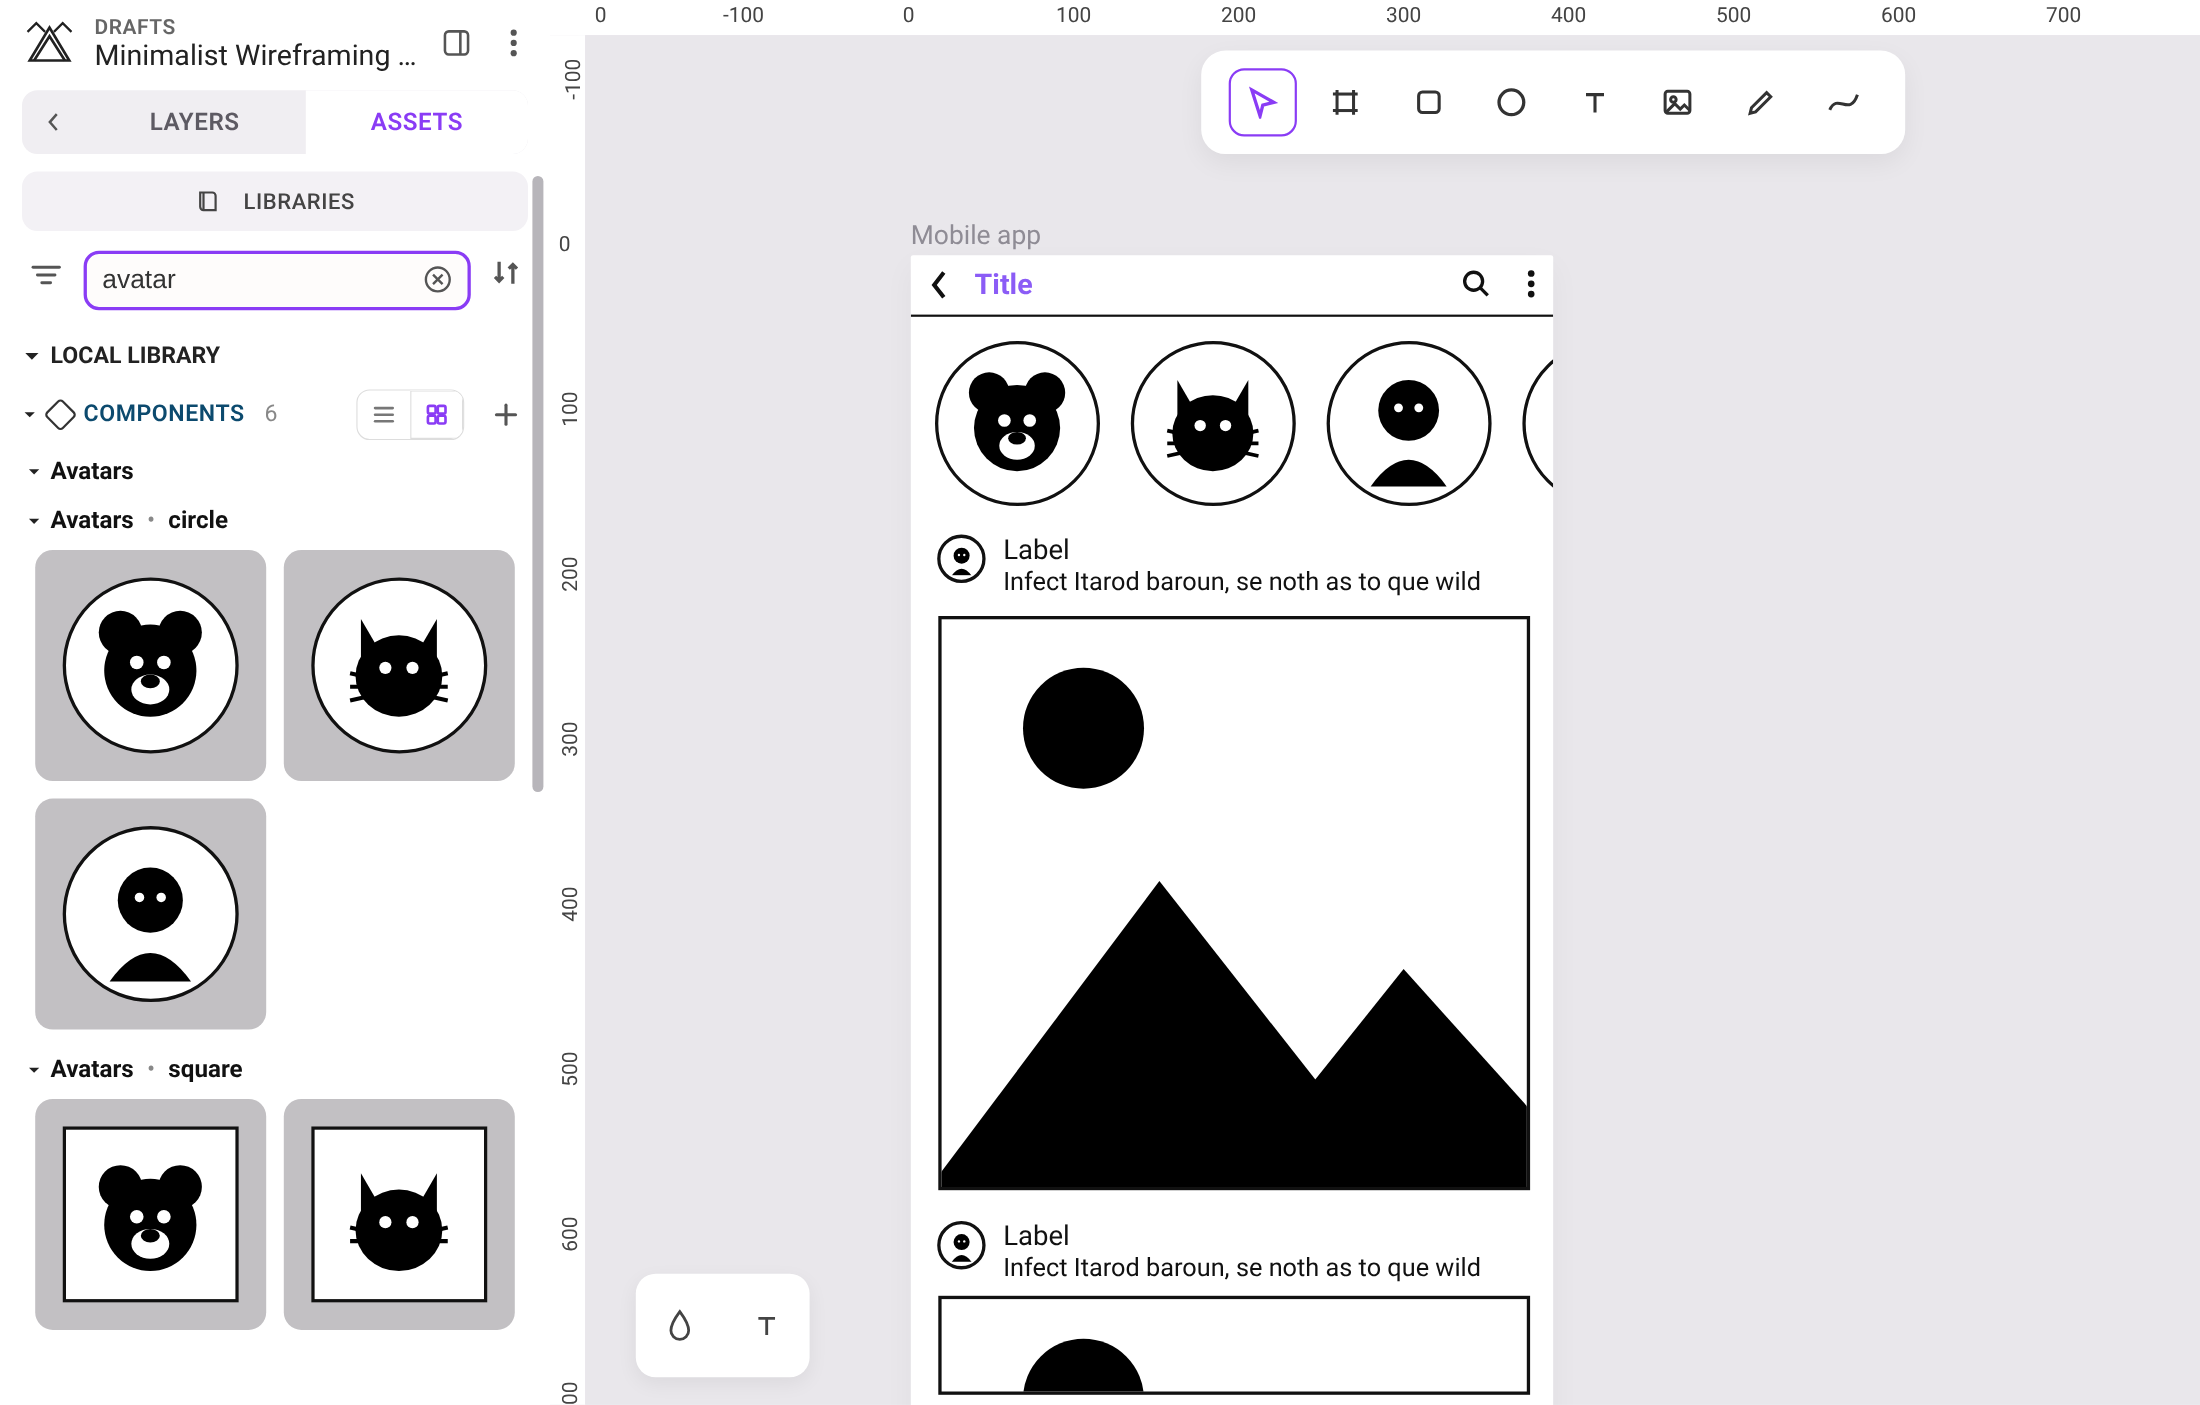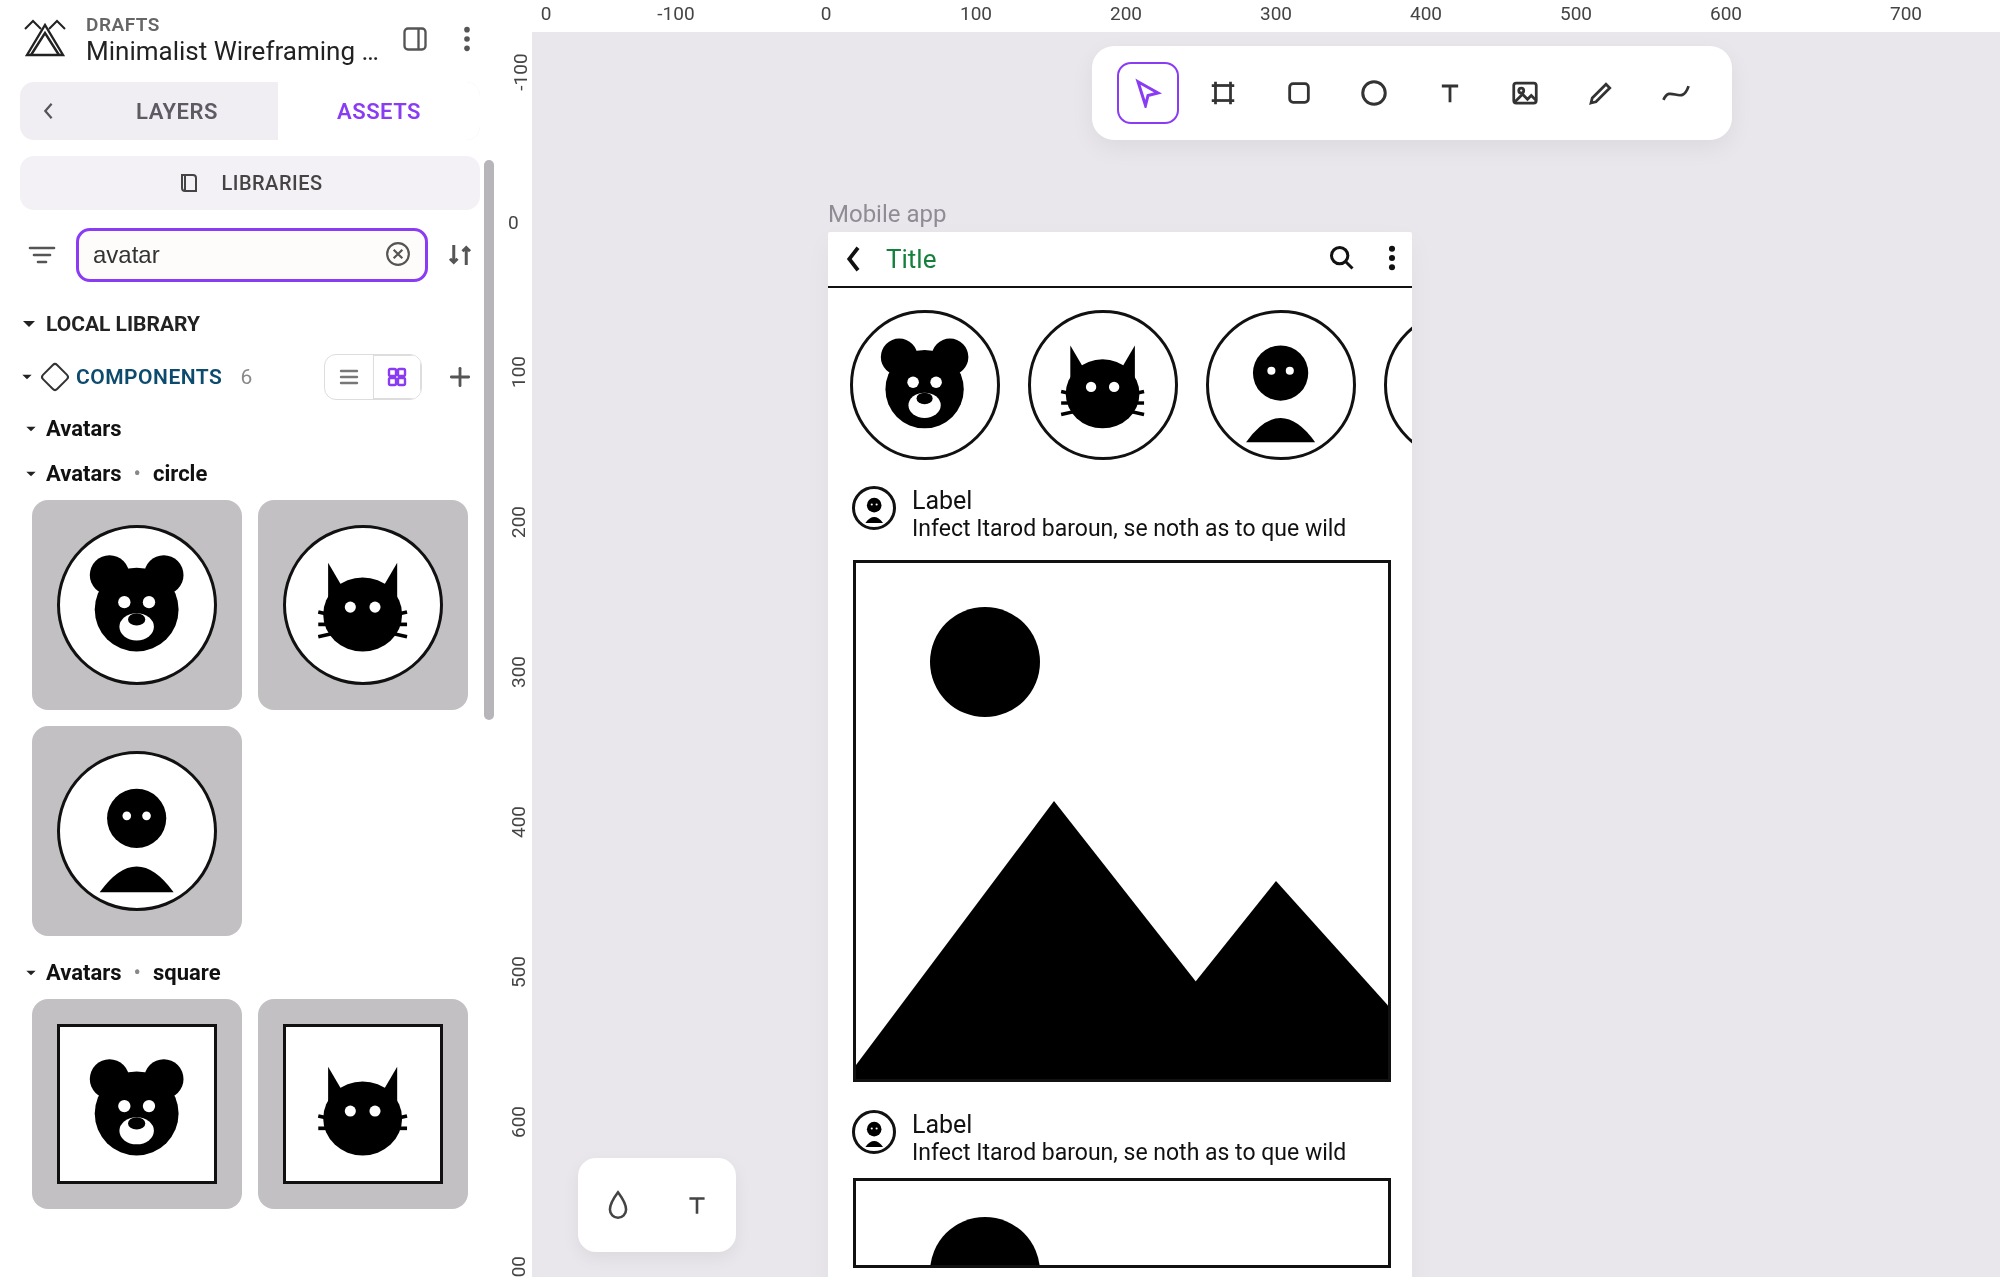--- a/index.html
+++ b/index.html
@@ -18,21 +18,21 @@
 .icon-btn { width: 30px; height: 30px; display:flex; align-items:center; justify-content:center; cursor:pointer; color:#555; }
 
 .tabs { display: flex; margin: 10px 20px 16px; border-radius: 14px; overflow: hidden; background: #f0eef2; height: 58px; }
 .tab-back { width: 56px; display:flex; align-items:center; justify-content:center; cursor:pointer; color:#555; }
 .tab { flex:1; display:flex; align-items:center; justify-content:center; font-size: 22px; font-weight:600; letter-spacing:.5px; cursor:pointer; }
 .tab.inactive { color:#5d5a63; }
 .tab.active { color:#8a3cf5; background:#fff; border-radius:0 14px 14px 0; }
 
 .libraries { margin: 0 20px 18px; height: 54px; border-radius: 14px; background:#f3f1f5; display:flex; align-items:center; justify-content:center; gap:20px; color:#444; font-size:20px; font-weight:500; letter-spacing:.5px; cursor:pointer; }
 
-.search-row { display:flex; align-items:center; gap:12px; margin:0 20px 22px; }
+.search-row { display:flex; gap:12px; margin:0 20px 22px; }
 .filter-icon-btn { width:44px; height:44px; display:flex; align-items:center; justify-content:center; cursor:pointer; color:#555; }
 .search-box { flex:1; height:54px; background:#fefcfb; border:3px solid #8a3cf5; border-radius:14px; display:flex; align-items:center; padding:0 14px; }
 .search-input { border:none; outline:none; font-size:24px; width:100%; background:transparent; color:#333; }
 .clear-btn { width:28px; height:28px; cursor:pointer; color:#555; }
 .sort-btn { width:40px; height:40px; display:flex; align-items:center; justify-content:center; cursor:pointer; color:#555; }
 
 .section { margin: 0 20px 10px; }
 .section-header { display:flex; align-items:center; gap:8px; font-size:21px; font-weight:700; color:#222; cursor:pointer; padding:8px 0; }
 .chev { width:18px; height:18px; }
 
@@ -80,21 +80,21 @@
 
 .aux-bar { position:absolute; left:46px; top:1126px; width:158px; height:94px; background:#fff; border-radius:18px; box-shadow:0 6px 18px rgba(0,0,0,.06); display:flex; align-items:center; justify-content:space-around; }
 .aux-btn { width:52px; height:52px; display:flex; align-items:center; justify-content:center; cursor:pointer; color:#444; }
 
 
 .frame-label { position:absolute; left:296px; top:168px; font-size:24px; color:#8f8c95; }
 .artboard { position:absolute; left:296px; top:200px; width:584px; height:1060px; background:#fff; border-radius:2px; box-shadow:0 10px 28px rgba(0,0,0,.04); overflow:hidden; }
 
 .ab-header { height:56px; border-bottom:2px solid #111; display:flex; align-items:center; padding:0 14px; gap:14px; }
 .ab-back { width:30px; height:30px; cursor:pointer; }
-.ab-title { font-size:26px; font-weight:400; color:#15803d; flex:1; }
+.ab-title { font-size:26px; font-weight:700; color:#8b5cf6; flex:1; }
 .ab-search { width:30px; height:30px; cursor:pointer; }
 .ab-menu { width:10px; height:30px; cursor:pointer; margin-left:16px; }
 
 .ab-avatars { display:flex; gap:28px; padding:22px 22px 18px; overflow:hidden; }
 .ab-av { width:150px; height:150px; border:3px solid #111; border-radius:50%; flex:none; display:flex; align-items:center; justify-content:center; background:#fff; }
 .ab-av.partial { width:150px; margin-right:-110px; }
 
 .post { padding:8px 24px 12px; }
 .post-head { display:flex; gap:16px; align-items:flex-start; }
 .post-av { width:44px; height:44px; border:3px solid #111; border-radius:50%; flex:none; display:flex; align-items:center; justify-content:center; }
@@ -352,21 +352,21 @@
   <div class="ruler-h">
     <span class="tick" style="left:20px">0</span>
     <span class="tick" style="left:150px">-100</span>
     <span class="tick" style="left:300px">0</span>
     <span class="tick" style="left:450px">100</span>
     <span class="tick" style="left:600px">200</span>
     <span class="tick" style="left:750px">300</span>
     <span class="tick" style="left:900px">400</span>
     <span class="tick" style="left:1050px">500</span>
     <span class="tick" style="left:1200px">600</span>
-    <span class="tick" style="left:1380px">700</span>
+    <span class="tick" style="left:1350px">700</span>
   </div>
   <div class="ruler-v">
     <span class="tick" style="top:40px; transform:translateY(-50%) rotate(-90deg);">-100</span>
     <span class="tick" style="top:190px; left:8px">0</span>
     <span class="tick" style="top:340px; transform:translateY(-50%) rotate(-90deg);">100</span>
     <span class="tick" style="top:490px; transform:translateY(-50%) rotate(-90deg);">200</span>
     <span class="tick" style="top:640px; transform:translateY(-50%) rotate(-90deg);">300</span>
     <span class="tick" style="top:790px; transform:translateY(-50%) rotate(-90deg);">400</span>
     <span class="tick" style="top:940px; transform:translateY(-50%) rotate(-90deg);">500</span>
     <span class="tick" style="top:1090px; transform:translateY(-50%) rotate(-90deg);">600</span>

